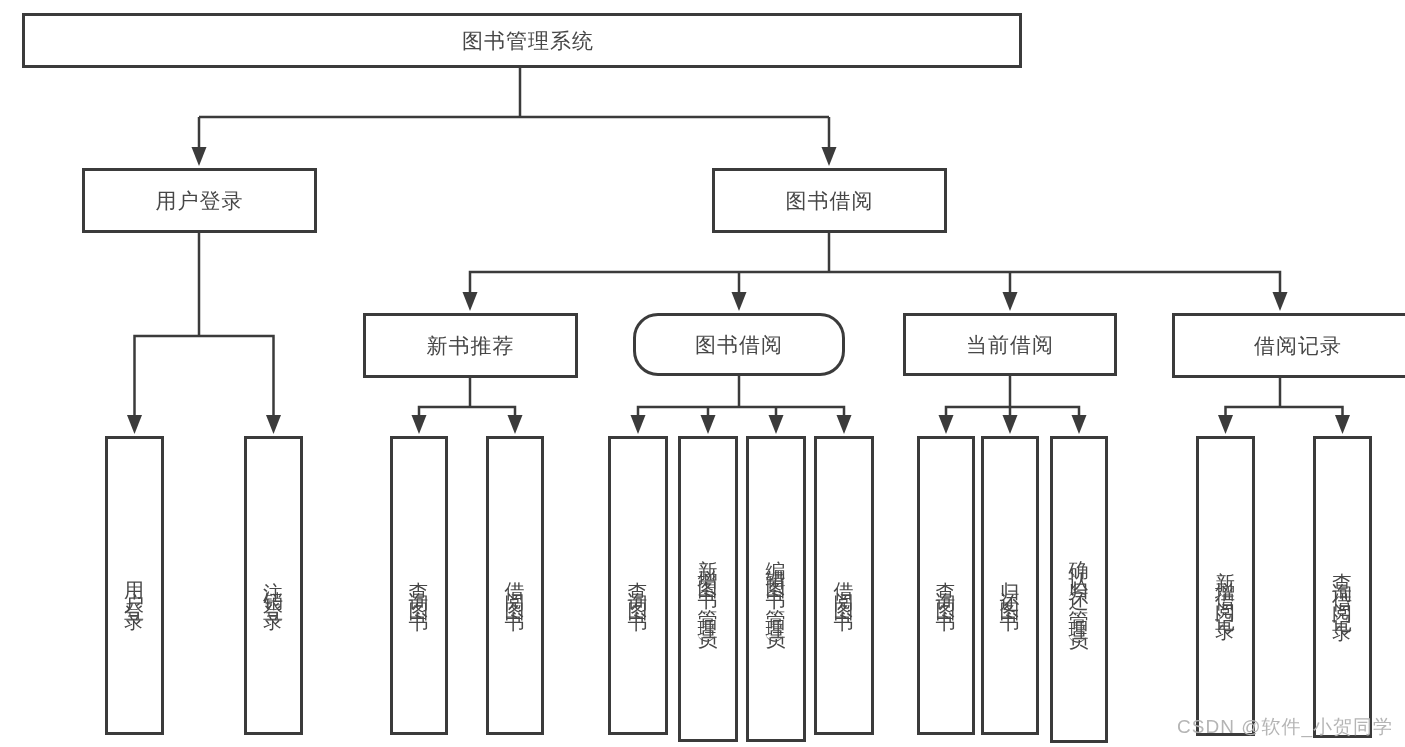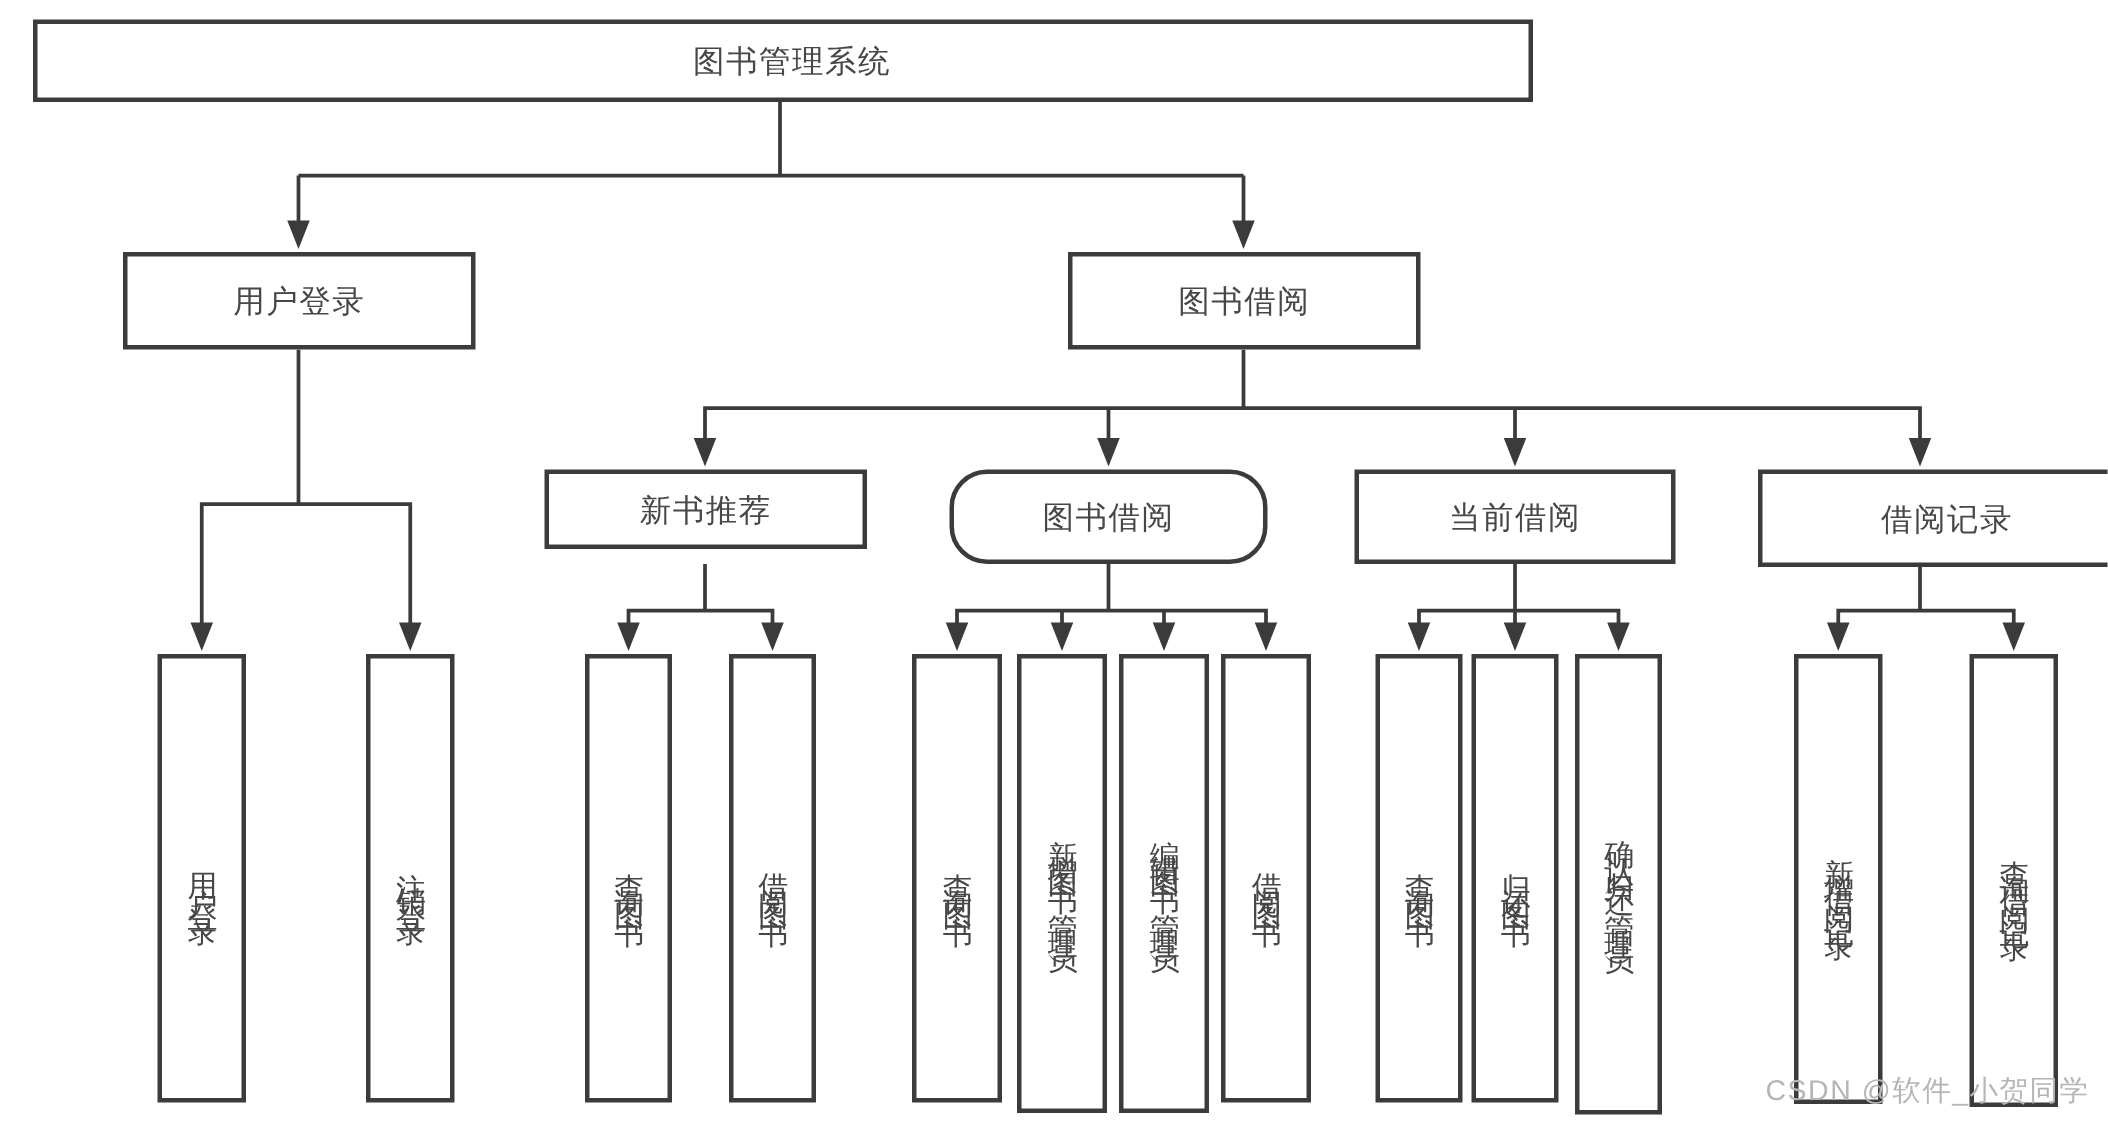--- a/index.html
+++ b/index.html
@@ -109,21 +109,21 @@
     <span>图书管理系统</span>
   </div>
 
   <div class="node hnode" style="left:82px;top:168px;width:235px;height:65px;">
     <span>用户登录</span>
   </div>
   <div class="node hnode" style="left:712px;top:168px;width:235px;height:65px;">
     <span>图书借阅</span>
   </div>
 
-  <div class="node hnode" style="left:363px;top:313px;width:215px;height:53px;">
+  <div class="node hnode" style="left:363px;top:313px;width:215px;height:65px;">
     <span>新书推荐</span>
   </div>
   <div class="node hnode" style="left:633px;top:313px;width:212px;height:63px;border-radius:25px;">
     <span>图书借阅</span>
   </div>
   <div class="node hnode" style="left:903px;top:313px;width:214px;height:63px;">
     <span>当前借阅</span>
   </div>
   <div class="node hnode" style="left:1172px;top:313px;width:252px;height:65px;">
     <span>借阅记录</span>

